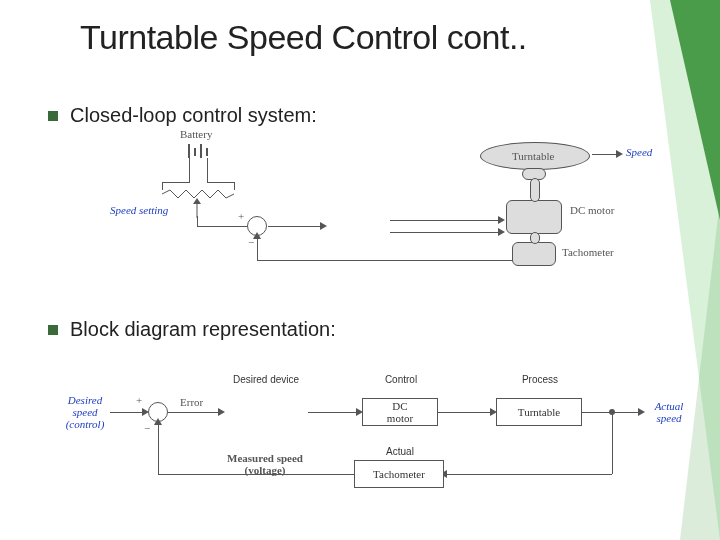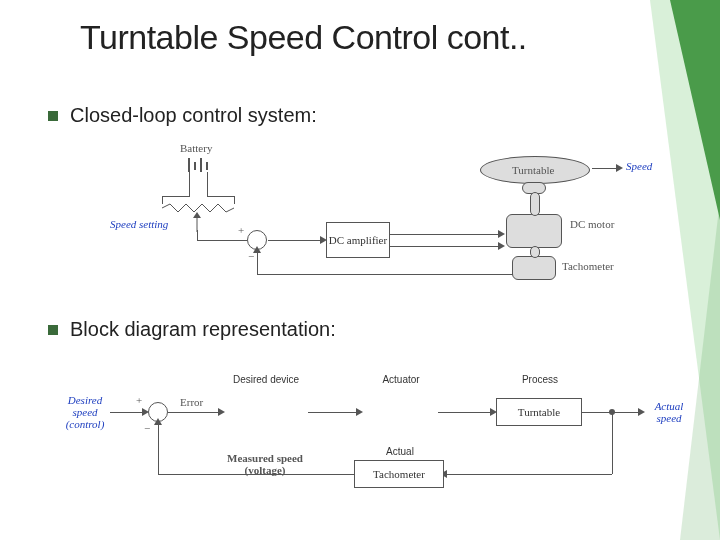--- a/index.html
+++ b/index.html
@@ -22,21 +22,21 @@
   }
   .bullet-row {
     position: absolute;
     display: flex; align-items: center; gap: 12px;
     font-size: 20px; color: #222;
   }
   .bullet-sq {
     width: 10px; height: 10px; background: #3a6a3a;
   }
   .diagram1 {
-    position: absolute; top: 156px; left: 100px;
+    position: absolute; top: 142px; left: 100px;
     width: 540px; height: 160px;
   }
   .diagram2 {
     position: absolute; top: 364px; left: 60px;
     width: 620px; height: 150px;
   }
   .d-label { position: absolute; font-size: 11px; font-family: "Times New Roman", serif; text-align: center; line-height: 1.1; }
   .d-label.blue { color: #2040c0; font-style: italic; }
   .d-label.gray { color: #555; }
   .d-box {
@@ -125,21 +125,20 @@
 
   <div class="d-line v" style="top:74px; left:97px; height:10px;"></div>
   <div class="d-line h" style="top:84px; left:97px; width:50px;"></div>
 
   <div class="d-sumcircle" style="top:74px; left:147px;"></div>
   <div class="d-label gray" style="top:68px; left:138px;">+</div>
   <div class="d-label gray" style="top:94px; left:148px;">−</div>
 
   <div class="d-line h" style="top:84px; left:168px; width:54px;"></div>
   <div class="d-arrowhead" style="top:80px; left:220px;"></div>
-  <div class="d-box" style="top:66px; left:226px; width:64px; height:36px;">DC amplifier</div>
 
   <div class="d-line h" style="top:78px; left:290px; width:110px;"></div>
   <div class="d-line h" style="top:90px; left:290px; width:110px;"></div>
   <div class="d-arrowhead" style="top:74px; left:398px;"></div>
   <div class="d-arrowhead" style="top:86px; left:398px;"></div>
 
   <div class="turntable-ell" style="top:0px; left:380px; width:110px; height:28px;"></div>
   <div class="d-label gray" style="top:8px; left:412px;">Turntable</div>
   <div class="cyl" style="top:26px; left:422px; width:24px; height:12px;"></div>
   <div class="cyl" style="top:58px; left:406px; width:56px; height:34px;"></div>
@@ -173,21 +172,23 @@
   <div class="d-label gray" style="top:58px; left:84px;">−</div>
 
   <div class="d-line h" style="top:48px; left:108px; width:52px;"></div>
   <div class="d-arrowhead" style="top:44px; left:158px;"></div>
   <div class="d-label gray" style="top:32px; left:120px;">Error</div>
 
   <div class="section-label" style="top:10px; left:166px; width:80px;">Desired device</div>
   <div class="d-line h" style="top:48px; left:248px; width:50px;"></div>
   <div class="d-arrowhead" style="top:44px; left:296px;"></div>
 
-  <div class="section-label" style="top:10px; left:306px; width:70px;">Actuator</div>
+  <div class="section-label" style="top:10px; left:306px; width:70px;">Control</div>
+  <div class="d-box" style="top:34px; left:302px; width:76px; height:28px; white-space:pre-line;">DC
+motor</div>
   <div class="d-line h" style="top:48px; left:378px; width:54px;"></div>
   <div class="d-arrowhead" style="top:44px; left:430px;"></div>
 
   <div class="section-label" style="top:10px; left:440px; width:80px;">Process</div>
   <div class="d-box" style="top:34px; left:436px; width:86px; height:28px;">Turntable</div>
 
   <div class="d-line h" style="top:48px; left:522px; width:58px;"></div>
   <div class="d-arrowhead" style="top:44px; left:578px;"></div>
   <div class="d-label blue" style="top:36px; left:588px; width:42px; white-space:pre-line;">Actual
 speed</div>

